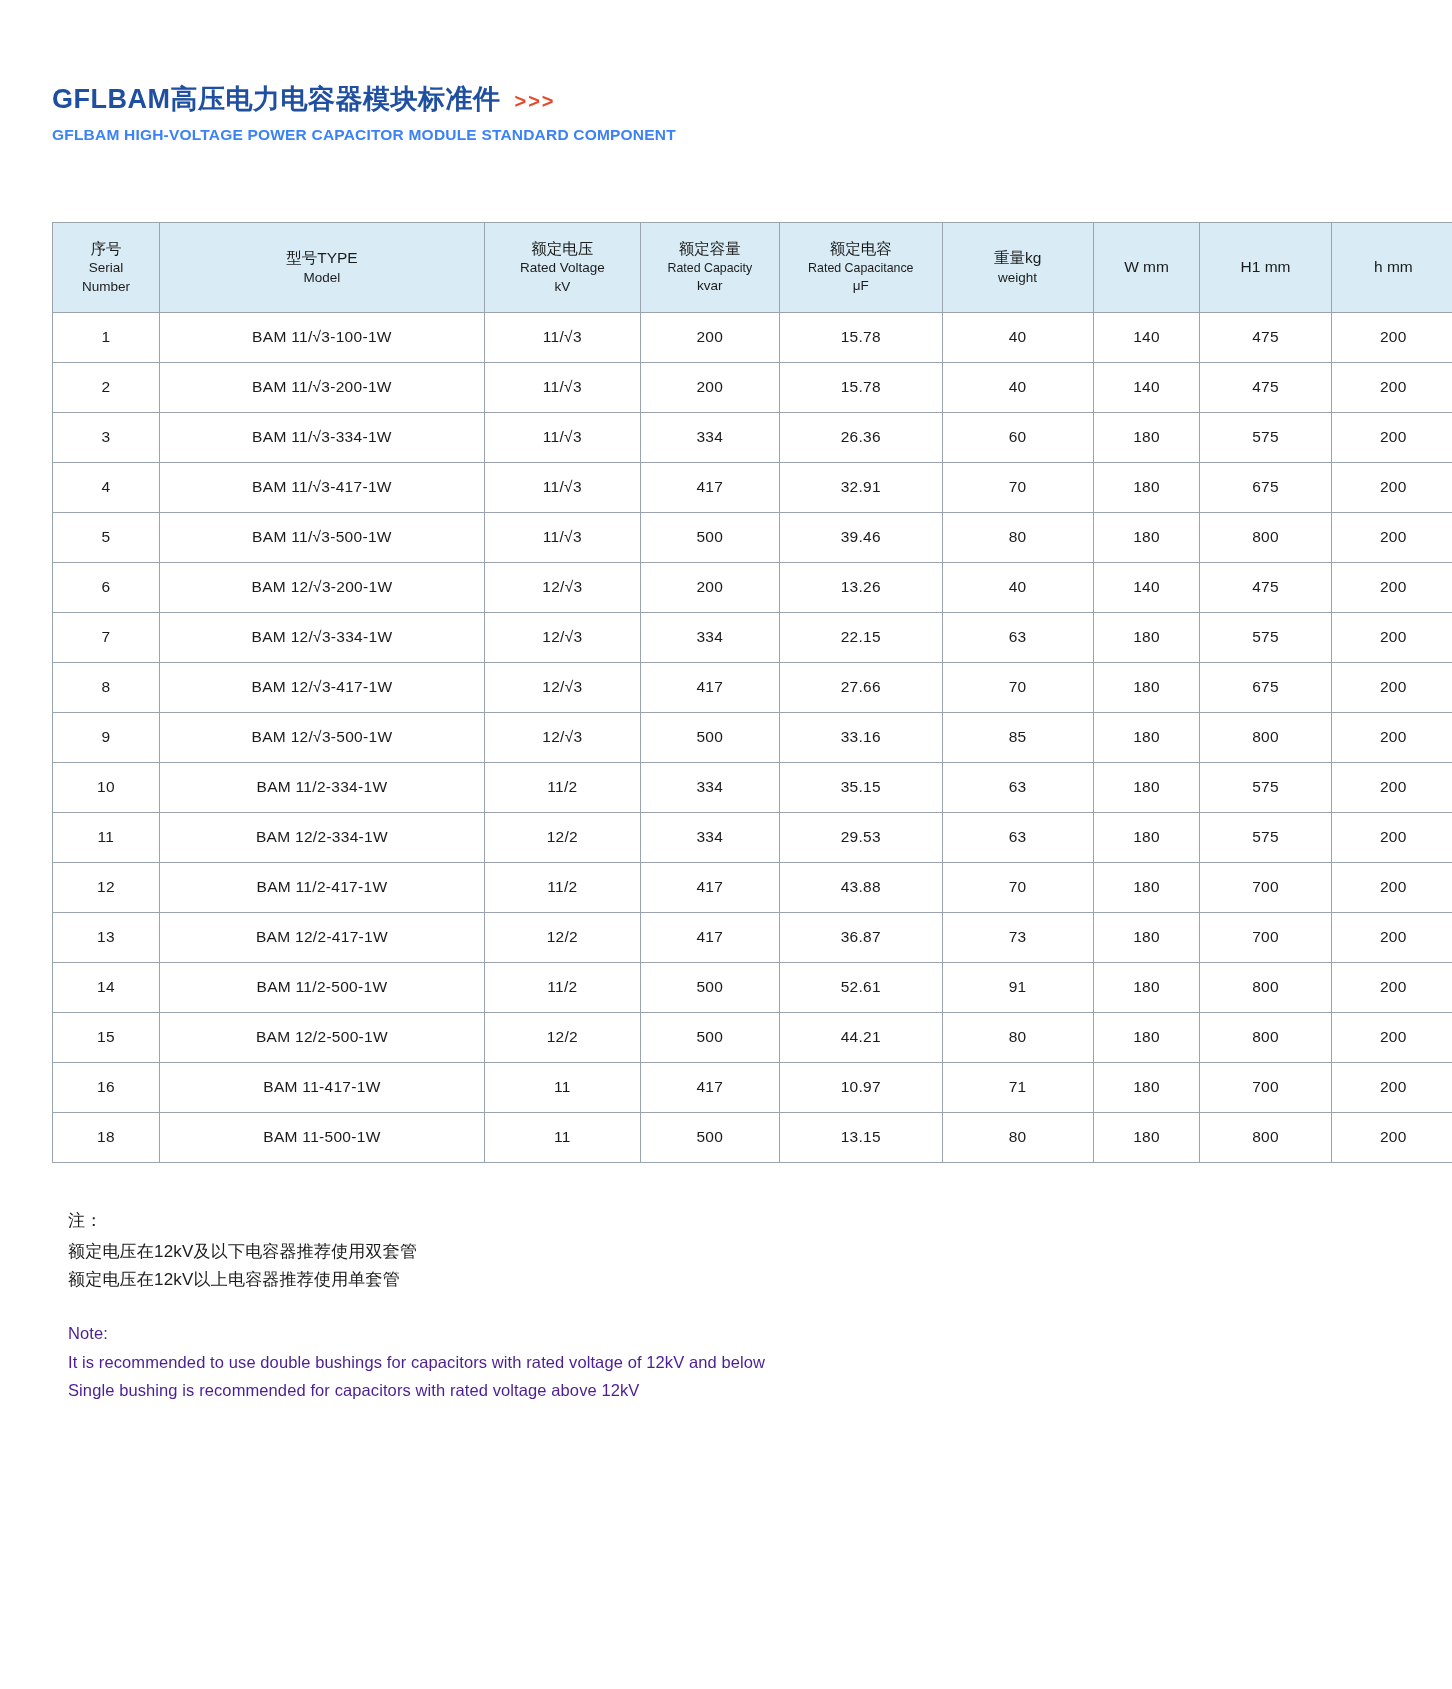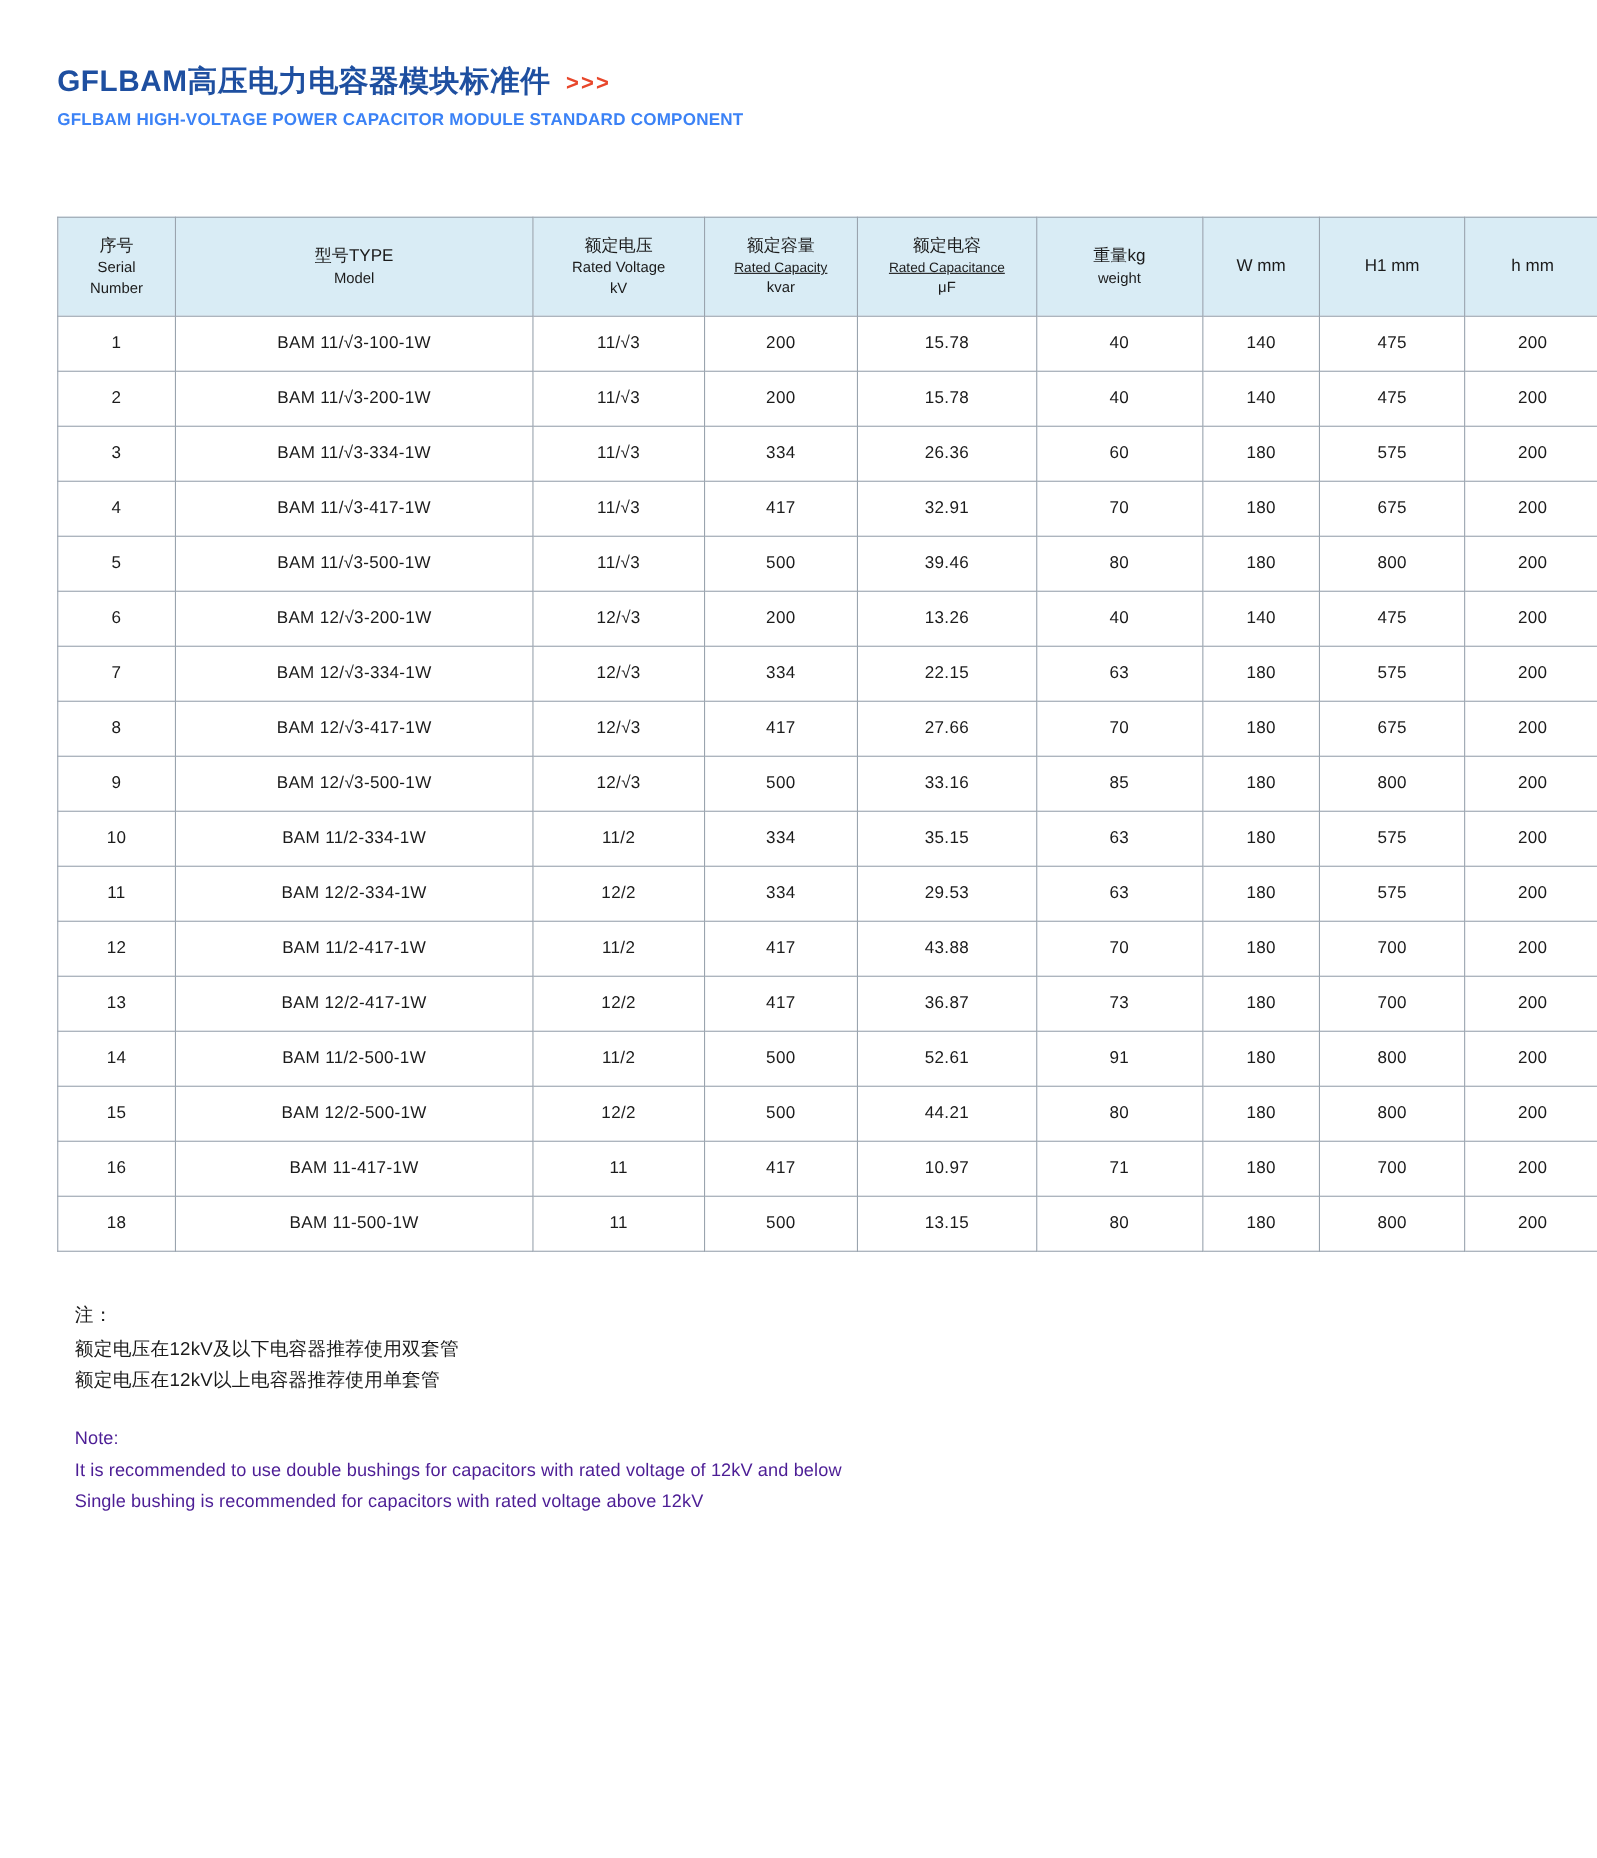--- a/index.html
+++ b/index.html
@@ -11,20 +11,21 @@
   body {
     width: 1452px;
     height: 1689px;
     font-family: "Liberation Sans", sans-serif;
     color: #1b1b1b;
     position: relative;
     overflow: hidden;
   }
   .page {
     padding: 48px 52px 0 52px;
+    margin-top: 25px;
   }
   
   .title-block {
     margin-left: 0px;
     margin-top: 12px;
   }
   .title-row {
     display: flex;
     align-items: flex-end;
     gap: 14px;
@@ -71,21 +72,21 @@
     font-weight: normal;
   }
   table.spec thead th {
     background: #d9ecf5;
     height: 90px;
     padding: 4px 2px;
     line-height: 1.35;
   }
   .th-cn { font-size: 15.5px; display: block; }
   .th-en { font-size: 13.5px; display: block; }
-  .th-en.small { font-size: 12.4px; text-decoration: underline; }
+  .th-en.small { font-size: 12.4px; }
   table.spec tbody td {
     height: 50px;
     padding: 2px 4px;
     letter-spacing: 0.3px;
   }
   td.model { letter-spacing: 0.6px; }
 
   
   col.c0 { width: 92px; }
   col.c1 { width: 280px; }

